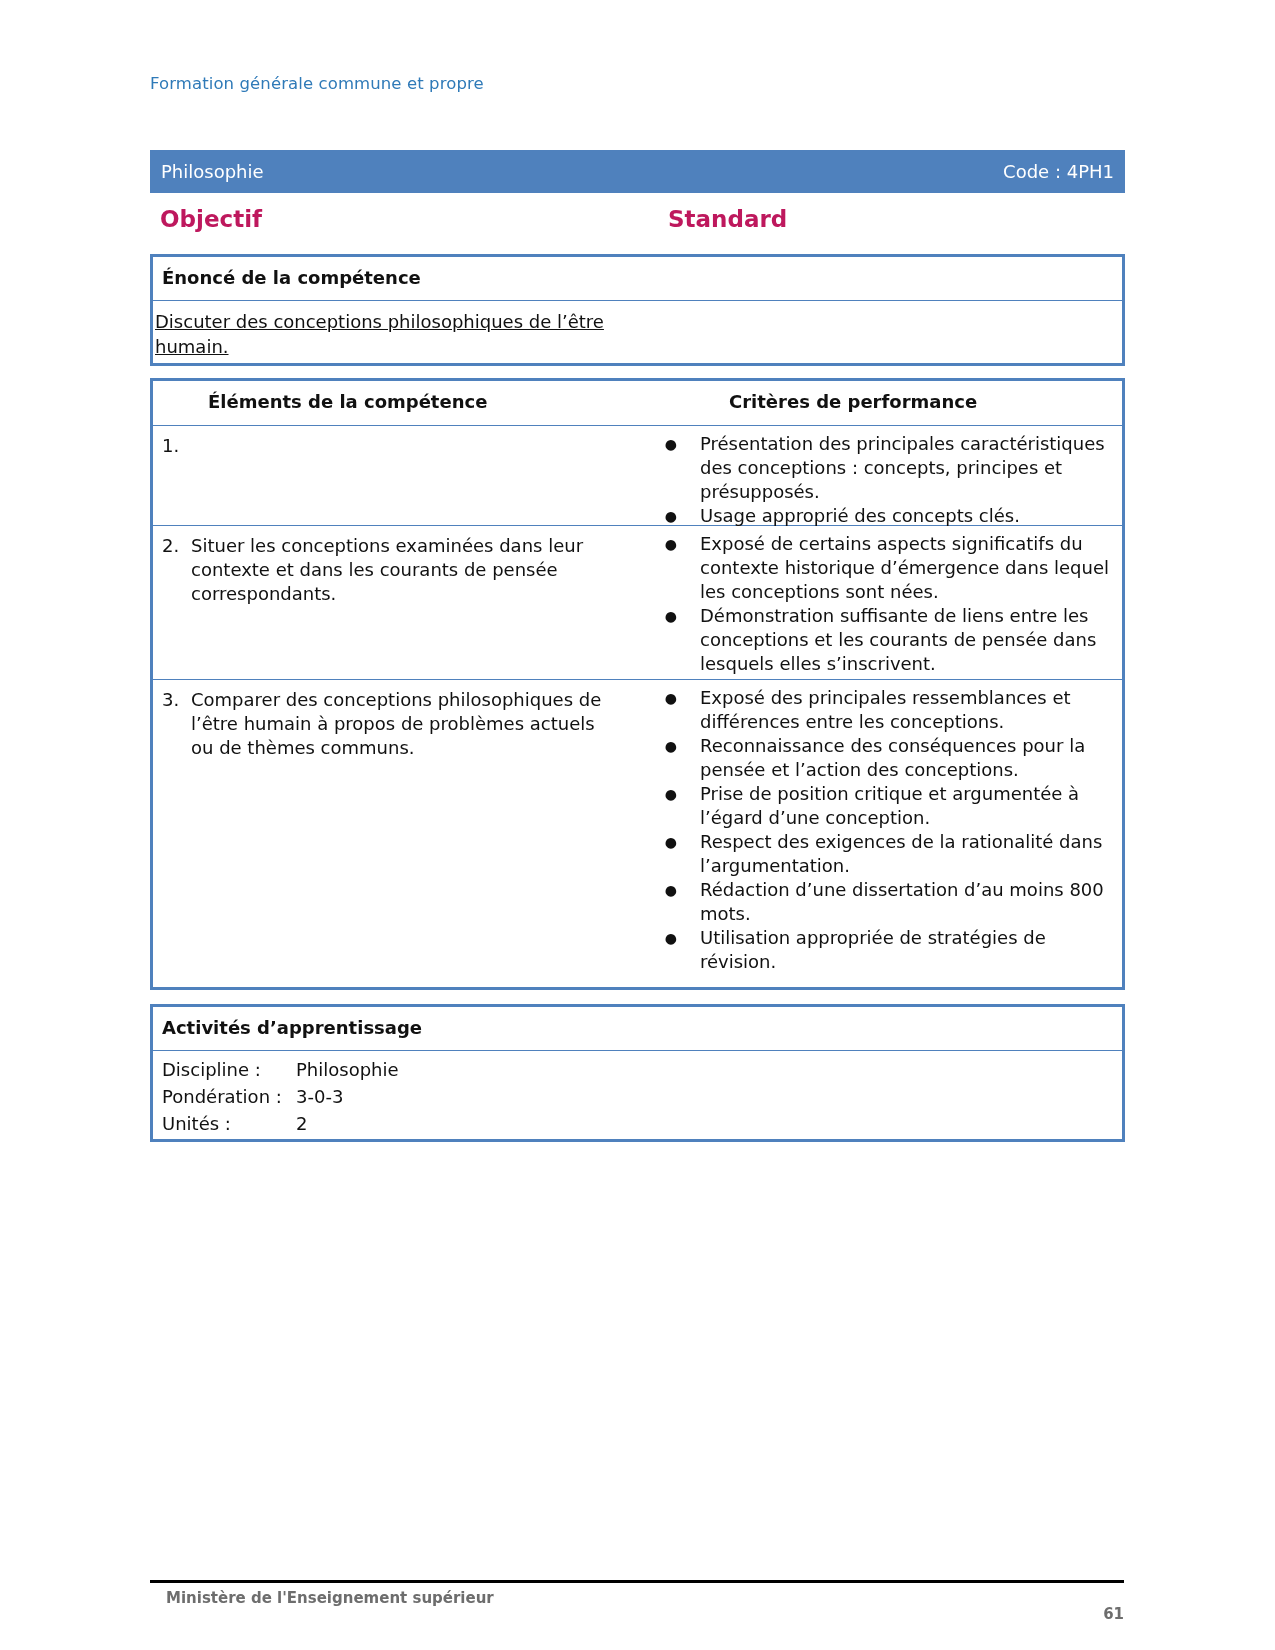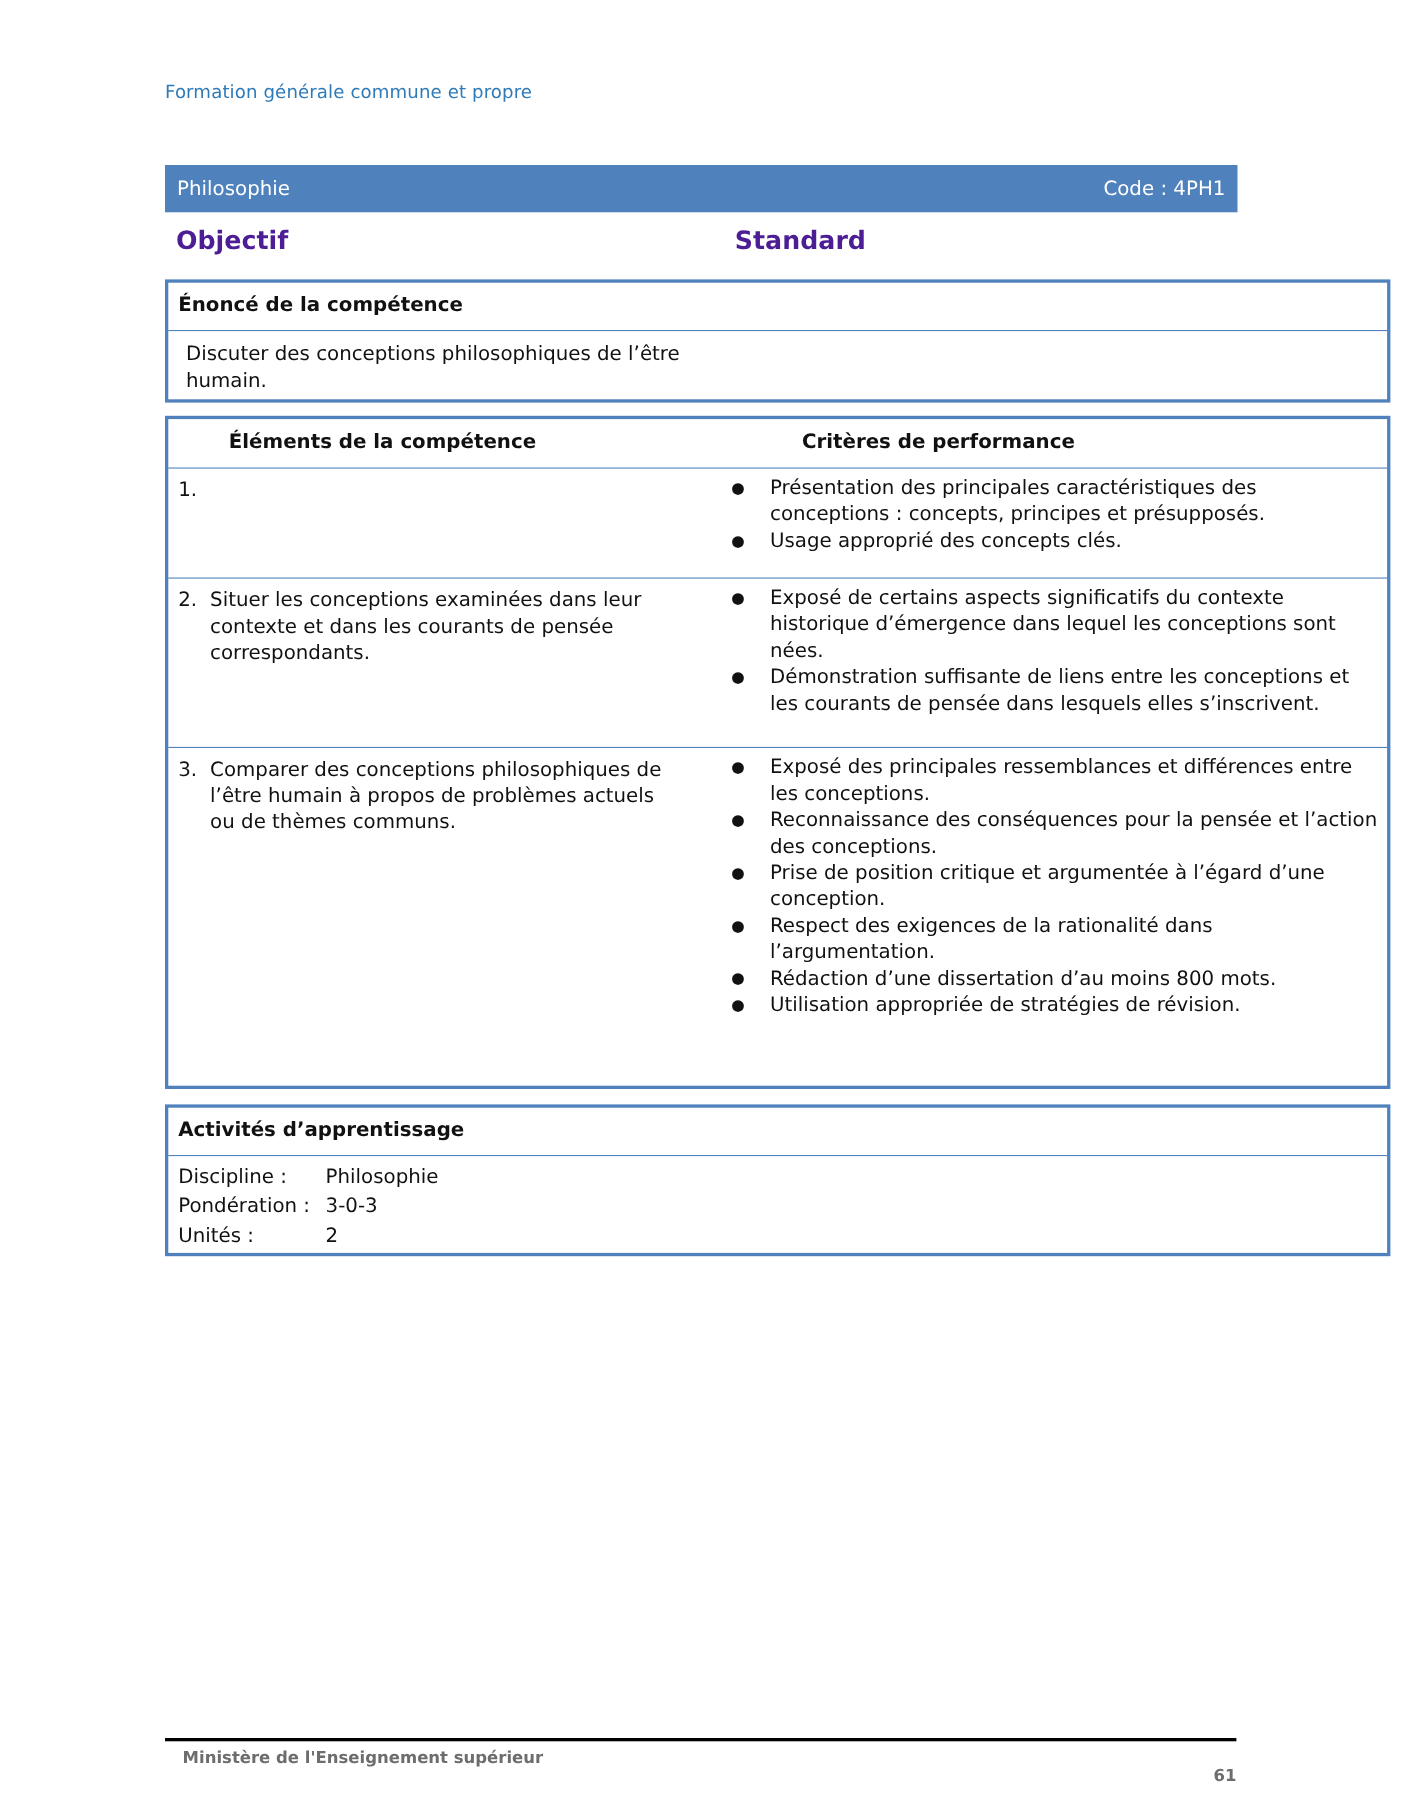--- a/index.html
+++ b/index.html
@@ -1,24 +1,24 @@
 <!DOCTYPE html>
 <html><head>
 <meta charset="utf-8">
 <style>
   html, body { margin: 0; padding: 0; background: #ffffff; }
   body { width: 1275px; height: 1650px; position: relative; font-family: "DejaVu Sans", sans-serif; color: #111; }
   .running-head { position: absolute; left: 150px; top: 74px; font-size: 16.5px; color: #2f7ab8; letter-spacing: 0.1px; }
   .title-bar { position: absolute; left: 150px; top: 150px; width: 975px; height: 43px; background: #4f81bd; color: #ffffff; display: flex; justify-content: space-between; align-items: center; box-sizing: border-box; padding: 0 11px; font-size: 18px; }
-  .obj-row { position: absolute; left: 160px; top: 206px; width: 960px; font-weight: bold; color: #4c1d95; font-size: 23px; }
+  .obj-row { position: absolute; left: 160px; top: 206px; width: 960px; font-weight: bold; color: #be185d; font-size: 23px; }
   .obj-row .std { position: absolute; left: 508px; top: 0; }
-  .box { position: absolute; left: 150px; width: 1114px; border: 3px solid #4f81bd; box-sizing: border-box; }
+  .box { position: absolute; left: 150px; width: 975px; border: 3px solid #4f81bd; box-sizing: border-box; }
   .box-head { font-weight: bold; font-size: 18px; padding: 10px 9px 0 9px; height: 44px; box-sizing: border-box; border-bottom: 1px solid #4f81bd; }
   .enonce { top: 254px; height: 112px; }
-  .enonce .body { font-size: 18px; line-height: 25px; padding: 8px 16px; width: 470px; }
+  .enonce .body { font-size: 18px; line-height: 25px; padding: 8px 2px; width: 470px; text-decoration: underline; }
   .elements { top: 378px; height: 612px; }
   .elements .head-row { display: flex; }
   .elements .head-row div { font-weight: bold; font-size: 18px; padding: 10px 9px 0 9px; height: 44px; box-sizing: border-box; margin-left: 46px; }
   .elements .head-row { border-bottom: 1px solid #4f81bd; }
   .col-left { width: 475px; box-sizing: border-box; }
   .row { display: flex; border-bottom: 1px solid #4f81bd; }
   .row:last-child { border-bottom: none; }
   .row .left { width: 475px; box-sizing: border-box; padding: 8px 9px; font-size: 18px; line-height: 24px; display: flex; }
   .row .left .num { width: 29px; flex: none; }
   .row .right { flex: 1; padding: 6px 8px 4px 0; font-size: 18px; line-height: 24px; }

